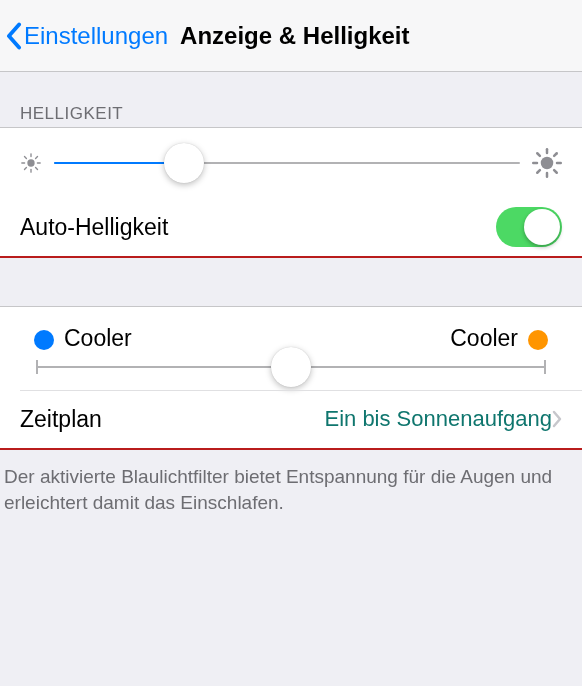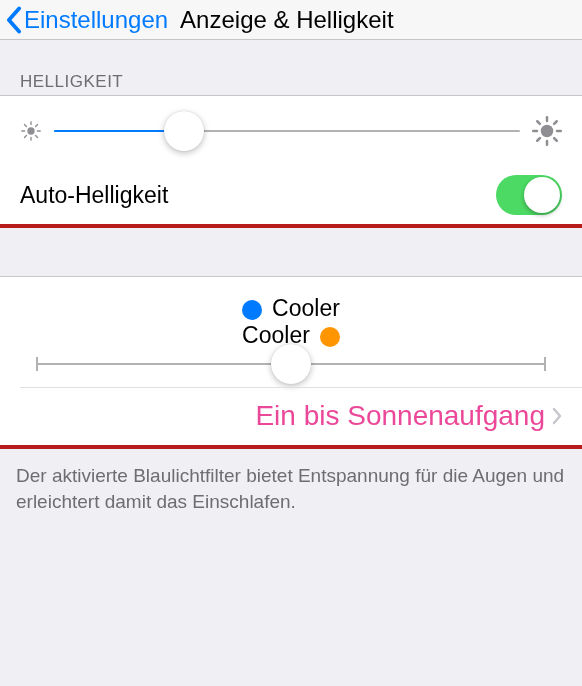--- a/index.html
+++ b/index.html
@@ -5,21 +5,21 @@
   * { box-sizing: border-box; margin: 0; padding: 0; }
   html, body {
     width: 582px;
     height: 686px;
     font-family: -apple-system, "Helvetica Neue", Helvetica, Arial, sans-serif;
     background: #efeff4;
     color: #000;
     overflow: hidden;
   }
   .navbar {
-    height: 40px;
+    height: 72px;
     background: #f7f7f8;
     border-bottom: 1px solid #c6c6c8;
     display: flex;
     align-items: center;
     padding: 0 6px;
     position: relative;
   }
   .back-btn {
     display: flex;
     align-items: center;
@@ -27,35 +27,35 @@
     font-size: 24px;
     font-weight: 400;
   }
   .back-chevron {
     width: 16px;
     height: 28px;
     margin-right: 2px;
   }
   .nav-title {
     font-size: 24px;
-    font-weight: 400;
+    font-weight: 700;
     margin-left: 12px;
     color: #000;
   }
   .section-header {
     font-size: 17px;
     color: #6d6d72;
     text-transform: uppercase;
     padding: 32px 20px 3px 20px;
     letter-spacing: 0.5px;
   }
   .group {
     background: #fff;
     border-top: 1px solid #c6c6c8;
-    border-bottom: 4px solid #b91c1c;
+    border-bottom: 2px solid #b91c1c;
   }
   .row {
     min-height: 58px;
     display: flex;
     align-items: center;
     padding: 0 20px;
     font-size: 23px;
     color: #000;
     position: relative;
   }
@@ -63,21 +63,21 @@
     content: "";
     position: absolute;
     top: 0;
     left: 20px;
     right: 0;
     height: 1px;
     background: #e0e0e2;
   }
   .row-label { flex: 0 0 auto; }
   .row-spacer { flex: 1; }
-  .row-value { color: #ec4899; font-size: 28px; margin-right: 7px; }
+  .row-value { color: #0f766e; font-size: 22px; margin-right: 0; }
   .chevron-right {
     width: 10px;
     height: 18px;
   }
   
   .slider-row {
     height: 70px;
     display: flex;
     align-items: center;
     padding: 0 20px;
@@ -137,21 +137,20 @@
   .cw-wrap {
     padding: 18px 34px 22px 34px;
     position: relative;
   }
   .cw-labels {
     display: flex;
     justify-content: space-between;
     align-items: center;
     font-size: 23px;
     margin-bottom: 14px;
-    flex-direction: column;
   }
   .dot-blue, .dot-orange {
     width: 20px; height: 20px; border-radius: 50%;
     display: inline-block;
     vertical-align: middle;
   }
   .dot-blue { background: #007aff; margin-right: 10px; }
   .dot-orange { background: #ff9500; margin-left: 10px; }
   .cw-track {
     height: 2px;
@@ -174,21 +173,21 @@
     width: 40px; height: 40px;
     background: #fff;
     border-radius: 50%;
     top: 50%;
     transform: translate(-50%, -50%);
     box-shadow: 0 2px 6px rgba(0,0,0,0.25), 0 0 1px rgba(0,0,0,0.2);
   }
   .footer-text {
     font-size: 19px;
     color: #6d6d72;
-    padding: 14px 16px;
+    padding: 14px 4px;
     line-height: 1.35;
   }
   .spacer-block { height: 48px; }
   .cw-row::before { left: 20px !important; }
 </style>
 </head>
 <body>
 
 <div class="navbar">
   <div class="back-btn">
@@ -260,20 +259,21 @@
         <span>
           <span>Cooler</span><span class="dot-orange"></span>
         </span>
       </div>
       <div class="cw-track">
         <div class="cw-thumb" style="left:50%"></div>
       </div>
     </div>
   </div>
   <div class="row">
+    <span class="row-label">Zeitplan</span>
     <span class="row-spacer"></span>
     <span class="row-value">Ein bis Sonnenaufgang</span>
     <svg class="chevron-right" viewBox="0 0 10 18">
       <polyline points="2,2 8,9 2,16" fill="none" stroke="#c7c7cc" stroke-width="2.5" stroke-linecap="round" stroke-linejoin="round"></polyline>
     </svg>
   </div>
 </div>
 
 <div class="footer-text">Der aktivierte Blaulichtfilter bietet Entspannung für die Augen und erleichtert damit das Einschlafen.</div>
 

